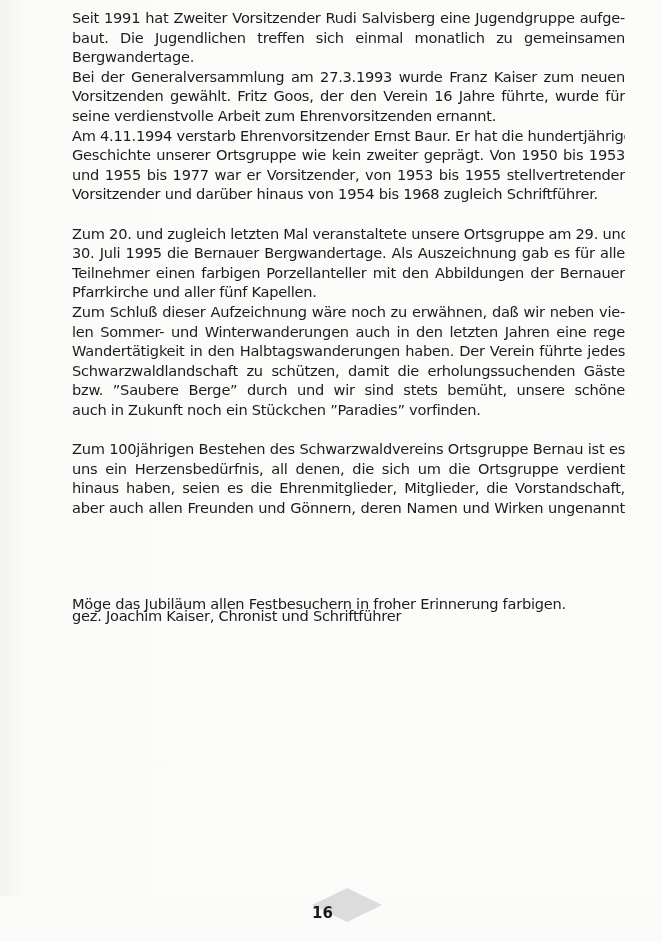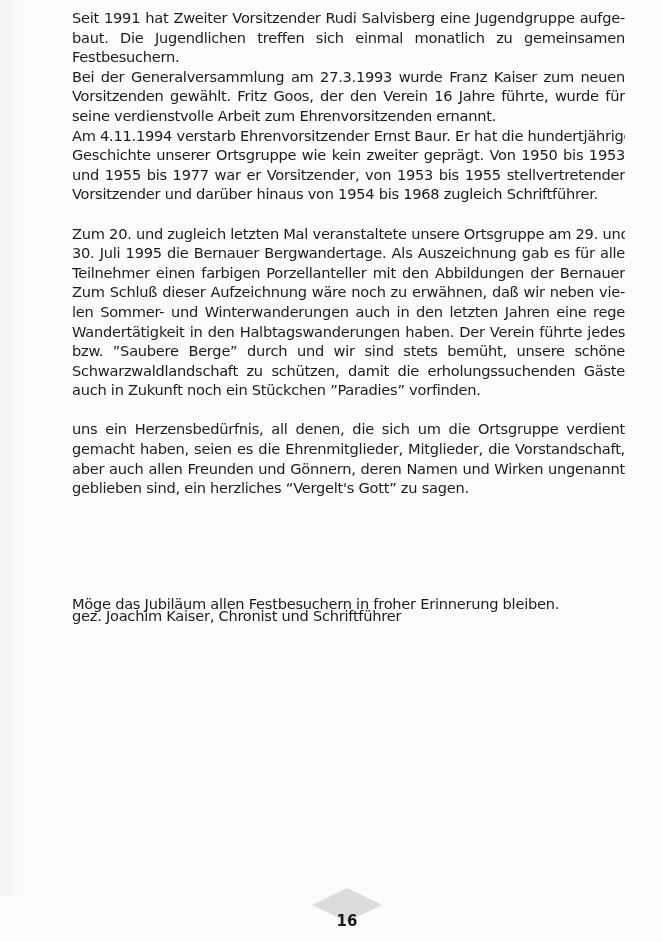--- a/index.html
+++ b/index.html
@@ -67,41 +67,40 @@
     width: 70px;
     height: 34px;
   }
   .page-badge svg {
     position: absolute;
     left: 0; top: 0;
     width: 70px; height: 34px;
   }
   .page-number {
     position: absolute;
-    left: 0; top: 16px;
+    left: 0; top: 8px;
     width: 70px;
     height: 34px;
     line-height: 34px;
-    text-align: center;
     font-weight: bold;
     font-size: 15px;
     color: #1a1a1a;
   }
 </style>
 </head>
 <body>
 
 <div class="page">
 
   <div class="column">
 
     <div class="para">
       <span class="line">Seit 1991 hat Zweiter Vorsitzender Rudi Salvisberg eine Jugendgruppe aufge-</span>
       <span class="line">baut. Die Jugendlichen treffen sich einmal monatlich zu gemeinsamen</span>
-      <span class="line last">Festbesuchern.</span>
+      <span class="line last">Bergwandertage.</span>
     </div>
 
     <div class="para">
       <span class="line">Bei der Generalversammlung am 27.3.1993 wurde Franz Kaiser zum neuen</span>
       <span class="line">Vorsitzenden gewählt. Fritz Goos, der den Verein 16 Jahre führte, wurde für</span>
       <span class="line last">seine verdienstvolle Arbeit zum Ehrenvorsitzenden ernannt.</span>
     </div>
 
     <div class="para">
       <span class="line">Am 4.11.1994 verstarb Ehrenvorsitzender Ernst Baur. Er hat die hundertjährige</span>
@@ -109,42 +108,43 @@
       <span class="line">und 1955 bis 1977 war er Vorsitzender, von 1953 bis 1955 stellvertretender</span>
       <span class="line last">Vorsitzender und darüber hinaus von 1954 bis 1968 zugleich Schriftführer.</span>
     </div>
 
     <span class="blank"></span>
 
     <div class="para">
       <span class="line">Zum 20. und zugleich letzten Mal veranstaltete unsere Ortsgruppe am 29. und</span>
       <span class="line">30. Juli 1995 die Bernauer Bergwandertage. Als Auszeichnung gab es für alle</span>
       <span class="line">Teilnehmer einen farbigen Porzellanteller mit den Abbildungen der Bernauer</span>
+      <span class="line last">Pfarrkirche und aller fünf Kapellen.</span>
     </div>
 
     <div class="para">
       <span class="line">Zum Schluß dieser Aufzeichnung wäre noch zu erwähnen, daß wir neben vie-</span>
       <span class="line">len Sommer- und Winterwanderungen auch in den letzten Jahren eine rege</span>
       <span class="line">Wandertätigkeit in den Halbtagswanderungen haben. Der Verein führte jedes</span>
+      <span class="line">Schwarzwaldlandschaft zu schützen, damit die erholungssuchenden Gäste</span>
       <span class="line">bzw. ”Saubere Berge” durch und wir sind stets bemüht, unsere schöne</span>
-      <span class="line">Schwarzwaldlandschaft zu schützen, damit die erholungssuchenden Gäste</span>
       <span class="line last">auch in Zukunft noch ein Stückchen ”Paradies” vorfinden.</span>
     </div>
 
     <span class="blank"></span>
 
     <div class="para">
+      <span class="line">Zum 100jährigen Bestehen des Schwarzwaldvereins Ortsgruppe Bernau ist es</span>
       <span class="line">uns ein Herzensbedürfnis, all denen, die sich um die Ortsgruppe verdient</span>
-      <span class="line">gemacht haben, seien es die Ehrenmitglieder, Mitglieder, die Vorstandschaft,</span>
+      <span class="line">hinaus haben, seien es die Ehrenmitglieder, Mitglieder, die Vorstandschaft,</span>
       <span class="line">aber auch allen Freunden und Gönnern, deren Namen und Wirken ungenannt</span>
-      <span class="line last">geblieben sind, ein herzliches “Vergelt's Gott” zu sagen.</span>
     </div>
   </div>
 
-  <div class="closing wish">Möge das Jubiläum allen Festbesuchern in froher Erinnerung bleiben.</div>
+  <div class="closing wish">Möge das Jubiläum allen Festbesuchern in froher Erinnerung farbigen.</div>
   <div class="closing sig">gez. Joachim Kaiser, Chronist und Schriftführer</div>
 
   <div class="page-badge">
     <svg viewBox="0 0 70 34">
       <polygon points="0,17 35,0 70,17 35,34" fill="#dcdcdc"></polygon>
     </svg>
     <div class="page-number">16</div>
   </div>
 
 </div>

